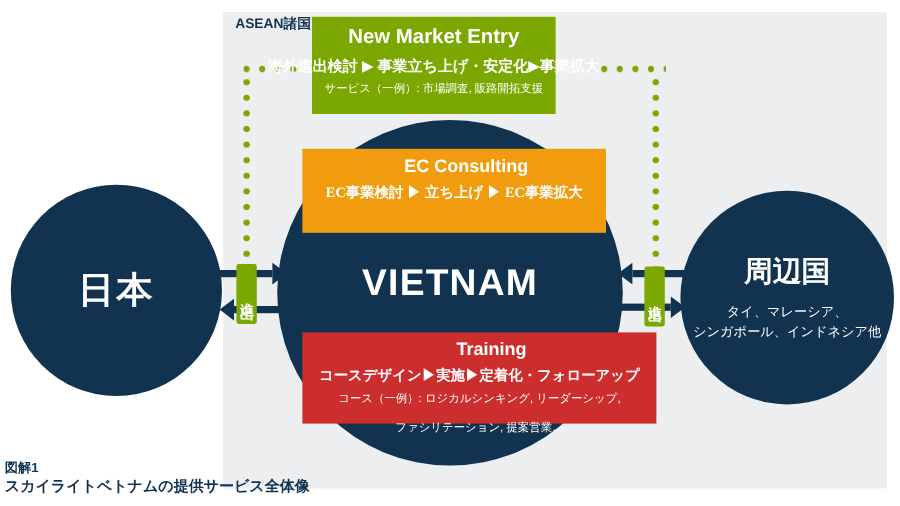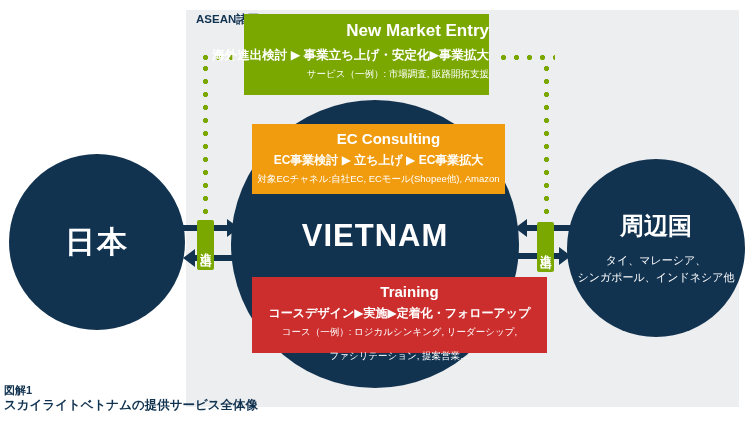--- a/index.html
+++ b/index.html
@@ -20,27 +20,27 @@
   .japan{left:9px;top:154px;width:176px;height:176px;}
   .japan .lbl{font-size:30px;font-weight:bold;letter-spacing:2px;}
   .vietnam{left:231px;top:100px;width:288px;height:288px;}
   .vietnam .lbl{font-size:31px;font-weight:bold;letter-spacing:1px;margin-top:-16px;}
   .neighbors{left:567px;top:159px;width:178px;height:178px;}
   .neighbors .lbl{font-size:24px;font-weight:bold;margin-bottom:10px;}
   .neighbors .sub{font-size:11px;font-weight:normal;line-height:1.55;}
 
   
   .svcbox{color:#ffffff;text-align:center;display:flex;flex-direction:column;align-items:center;}
-  .box-green{left:244px;top:14px;width:245px;height:81px;background:#7aa800;align-items:flex-end;}
+  .box-green{left:260px;top:14px;width:203px;height:81px;background:#7aa800;}
   .box-orange{left:252px;top:124px;width:253px;height:70px;background:#f09c0e;}
   .box-red{left:252px;top:277px;width:295px;height:76px;background:#cc2e2e;}
   .svc-title-lg{font-size:17px;font-weight:bold;margin-top:7px;}
   .svc-title{font-size:15px;font-weight:bold;margin-top:6px;padding-left:20px;}
   .svc-flow{font-size:12.5px;font-weight:bold;margin-top:6px;white-space:nowrap;}
-  .svc-flow-sm{font-size:12px;font-weight:bold;margin-top:5px;white-space:nowrap;}
+  .svc-flow-sm{font-size:12px;font-weight:bold;margin-top:5px;white-space:nowrap;font-family:Liberation Serif, serif;}
   .svc-detail{font-size:9.5px;margin-top:4px;white-space:nowrap;}
   .svc-detail2{font-size:9.5px;margin-top:11px;white-space:nowrap;}
 
   
   .dots-h{height:7px;background-image:radial-gradient(circle,#7aa800 2.4px,rgba(0,0,0,0) 2.9px);
           background-size:13px 7px;background-repeat:repeat-x;background-position:left center;}
   .dots-v{width:7px;background-image:radial-gradient(circle,#7aa800 2.4px,rgba(0,0,0,0) 2.9px);
           background-size:7px 13px;background-repeat:repeat-y;background-position:center top;}
   .dh-left{left:199px;top:54px;width:54px;}
   .dv-left{left:202px;top:62px;height:158px;}
@@ -107,21 +107,20 @@
 
   <div class="abs svcbox box-green">
     <div class="svc-title-lg">New Market Entry</div>
     <div class="svc-flow">海外進出検討 ▶ 事業立ち上げ・安定化▶事業拡大</div>
     <div class="svc-detail">サービス（一例）: 市場調査, 販路開拓支援</div>
   </div>
 
   <div class="abs svcbox box-orange">
     <div class="svc-title">EC Consulting</div>
     <div class="svc-flow-sm">EC事業検討 ▶ 立ち上げ ▶ EC事業拡大</div>
-    <div class="svc-detail">対象ECチャネル:自社EC, ECモール(Shopee他), Amazon</div>
   </div>
 
   <div class="abs svcbox box-red">
     <div class="svc-title">Training</div>
     <div class="svc-flow-sm">コースデザイン▶実施▶定着化・フォローアップ</div>
     <div class="svc-detail">コース（一例）: ロジカルシンキング, リーダーシップ,</div>
     <div class="svc-detail2">ファシリテーション, 提案営業…</div>
   </div>
 
   <div class="abs caption">

